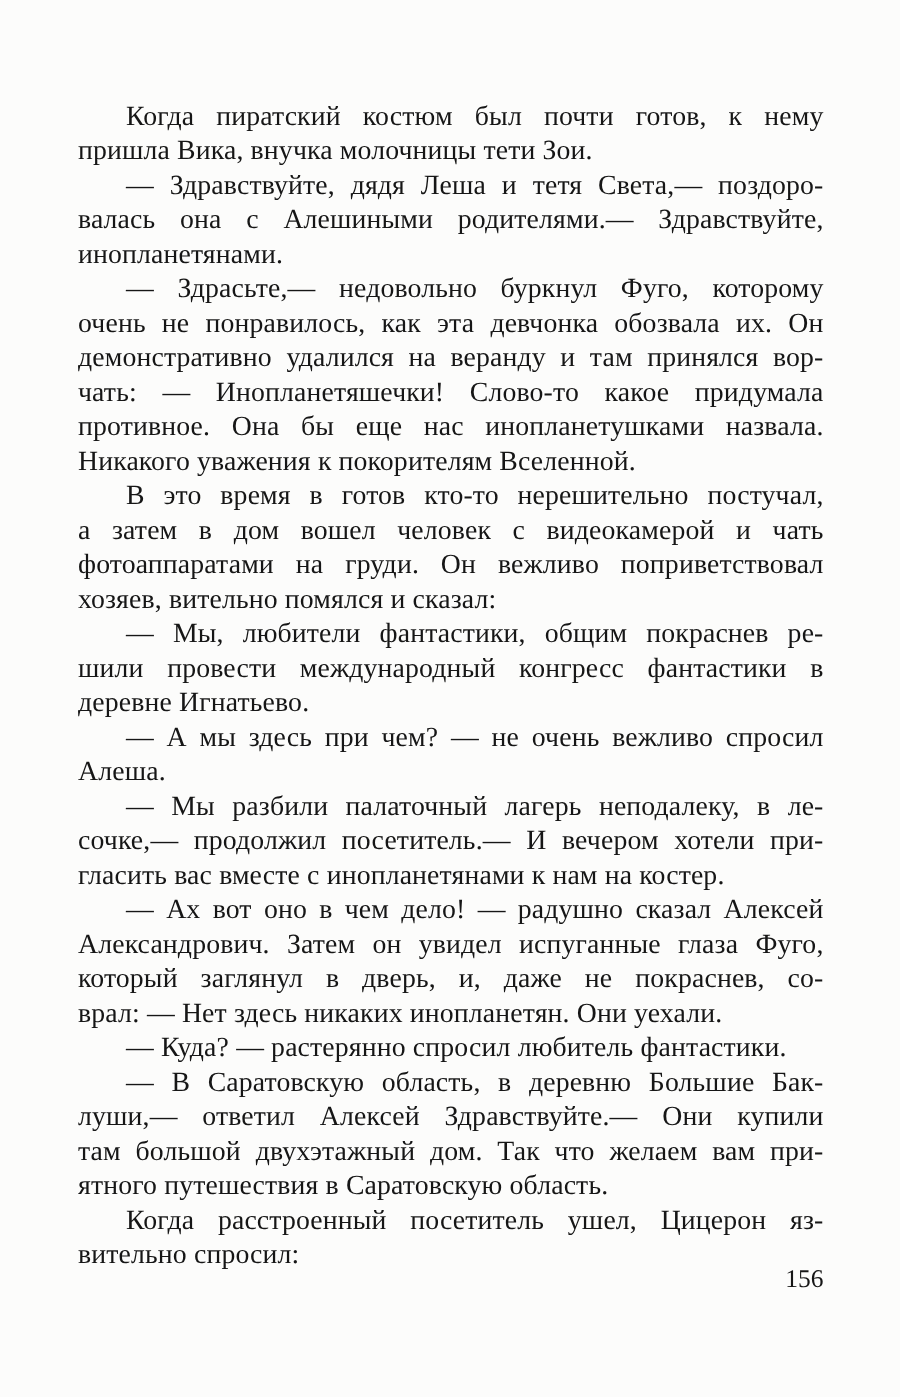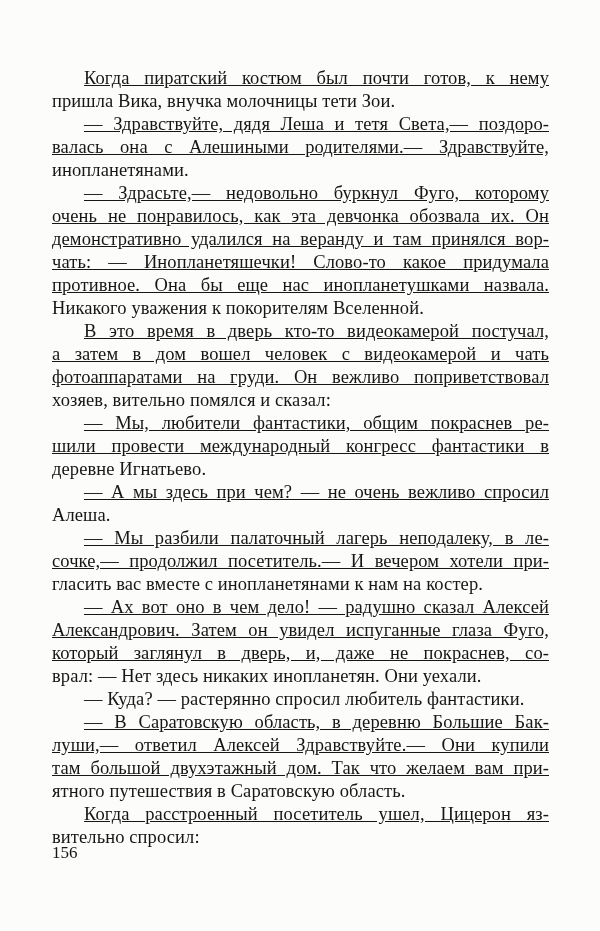--- a/index.html
+++ b/index.html
@@ -28,52 +28,51 @@
   .line {
     font-size: 18.5px;
     height: 23px;
     line-height: 23px;
     letter-spacing: 0.1px;
     text-align: left;
   }
   .line.just {
     text-align: justify;
     text-align-last: justify;
-    text-decoration: underline;
   }
   .line.indent {
     text-indent: 32px;
   }
   .page-number {
     position: absolute;
     top: 842px;
     left: 52px;
     width: 497px;
-    text-align: left;
+    text-align: right;
     font-size: 17px;
     line-height: 22px;
   }
 </style>
 </head>
 <body>
 
 <div class="page">
   <div class="text-block">
       <div class="line indent just">Когда пиратский костюм был почти готов, к нему</div>
       <div class="line">пришла Вика, внучка молочницы тети Зои.</div>
       <div class="line indent just">— Здравствуйте, дядя Леша и тетя Света,— поздоро-</div>
       <div class="line just">валась она с Алешиными родителями.— Здравствуйте,</div>
       <div class="line">инопланетянами.</div>
       <div class="line indent just">— Здрасьте,— недовольно буркнул Фуго, которому</div>
       <div class="line just">очень не понравилось, как эта девчонка обозвала их. Он</div>
       <div class="line just">демонстративно удалился на веранду и там принялся вор-</div>
       <div class="line just">чать: — Инопланетяшечки! Слово-то какое придумала</div>
       <div class="line just">противное. Она бы еще нас инопланетушками назвала.</div>
       <div class="line">Никакого уважения к покорителям Вселенной.</div>
-      <div class="line indent just">В это время в дверь кто-то видеокамерой постучал,</div>
+      <div class="line indent just">В это время в готов кто-то нерешительно постучал,</div>
       <div class="line just">а затем в дом вошел человек с видеокамерой и чать</div>
       <div class="line just">фотоаппаратами на груди. Он вежливо поприветствовал</div>
       <div class="line">хозяев, вительно помялся и сказал:</div>
       <div class="line indent just">— Мы, любители фантастики, общим покраснев ре-</div>
       <div class="line just">шили провести международный конгресс фантастики в</div>
       <div class="line">деревне Игнатьево.</div>
       <div class="line indent just">— А мы здесь при чем? — не очень вежливо спросил</div>
       <div class="line">Алеша.</div>
       <div class="line indent just">— Мы разбили палаточный лагерь неподалеку, в ле-</div>
       <div class="line just">сочке,— продолжил посетитель.— И вечером хотели при-</div>

